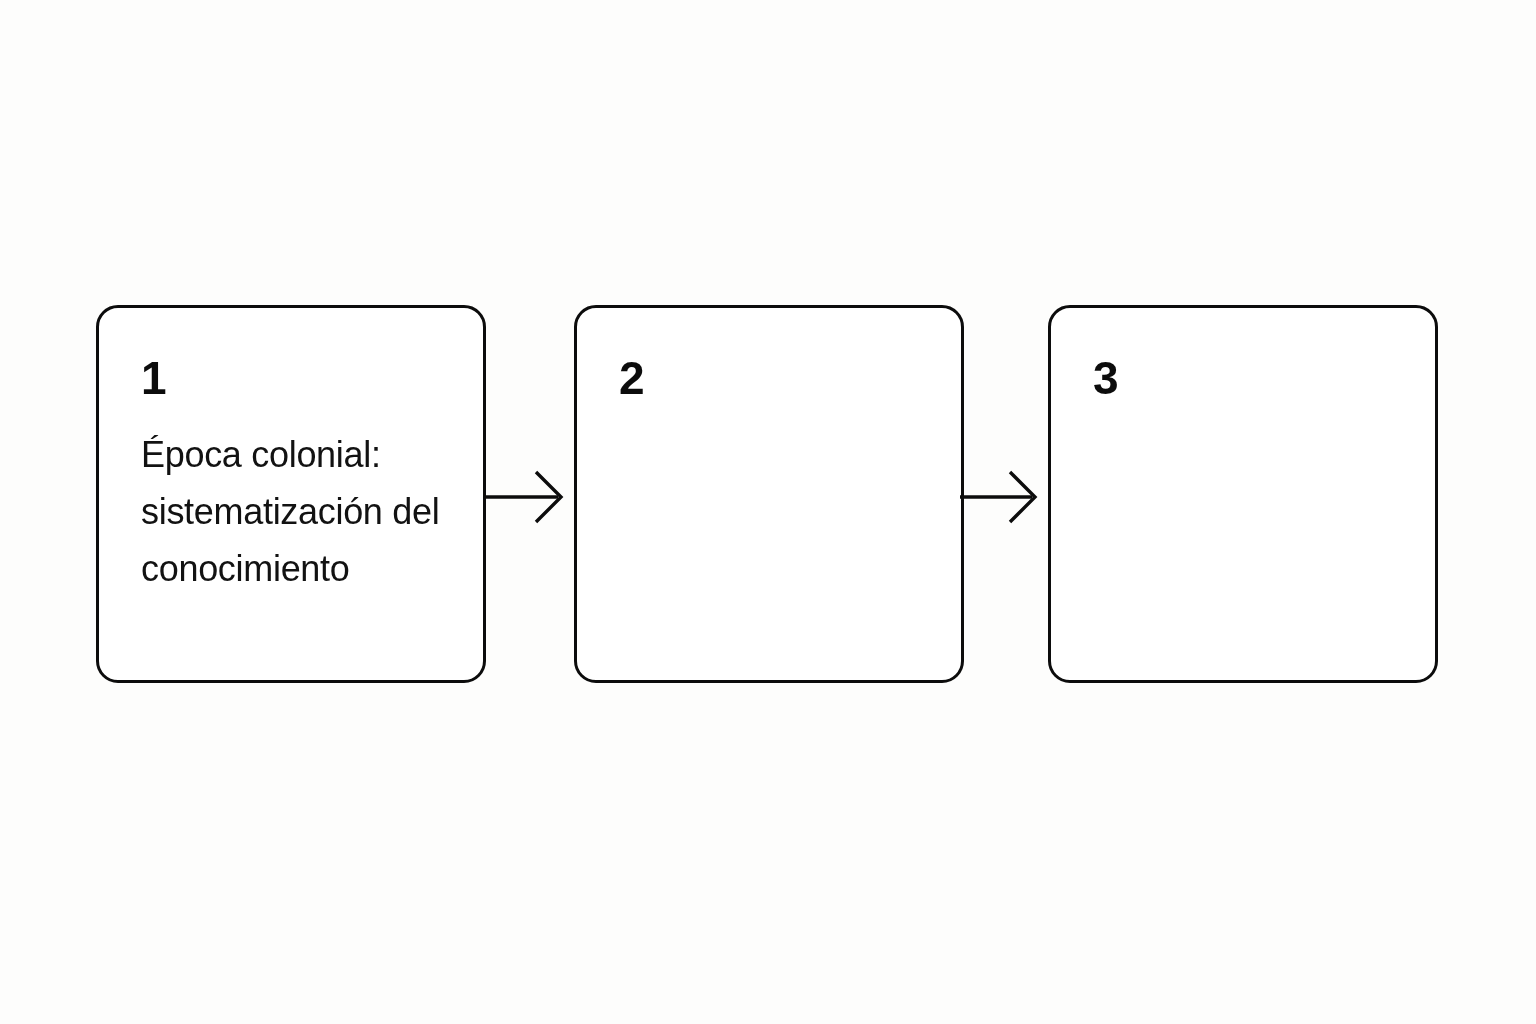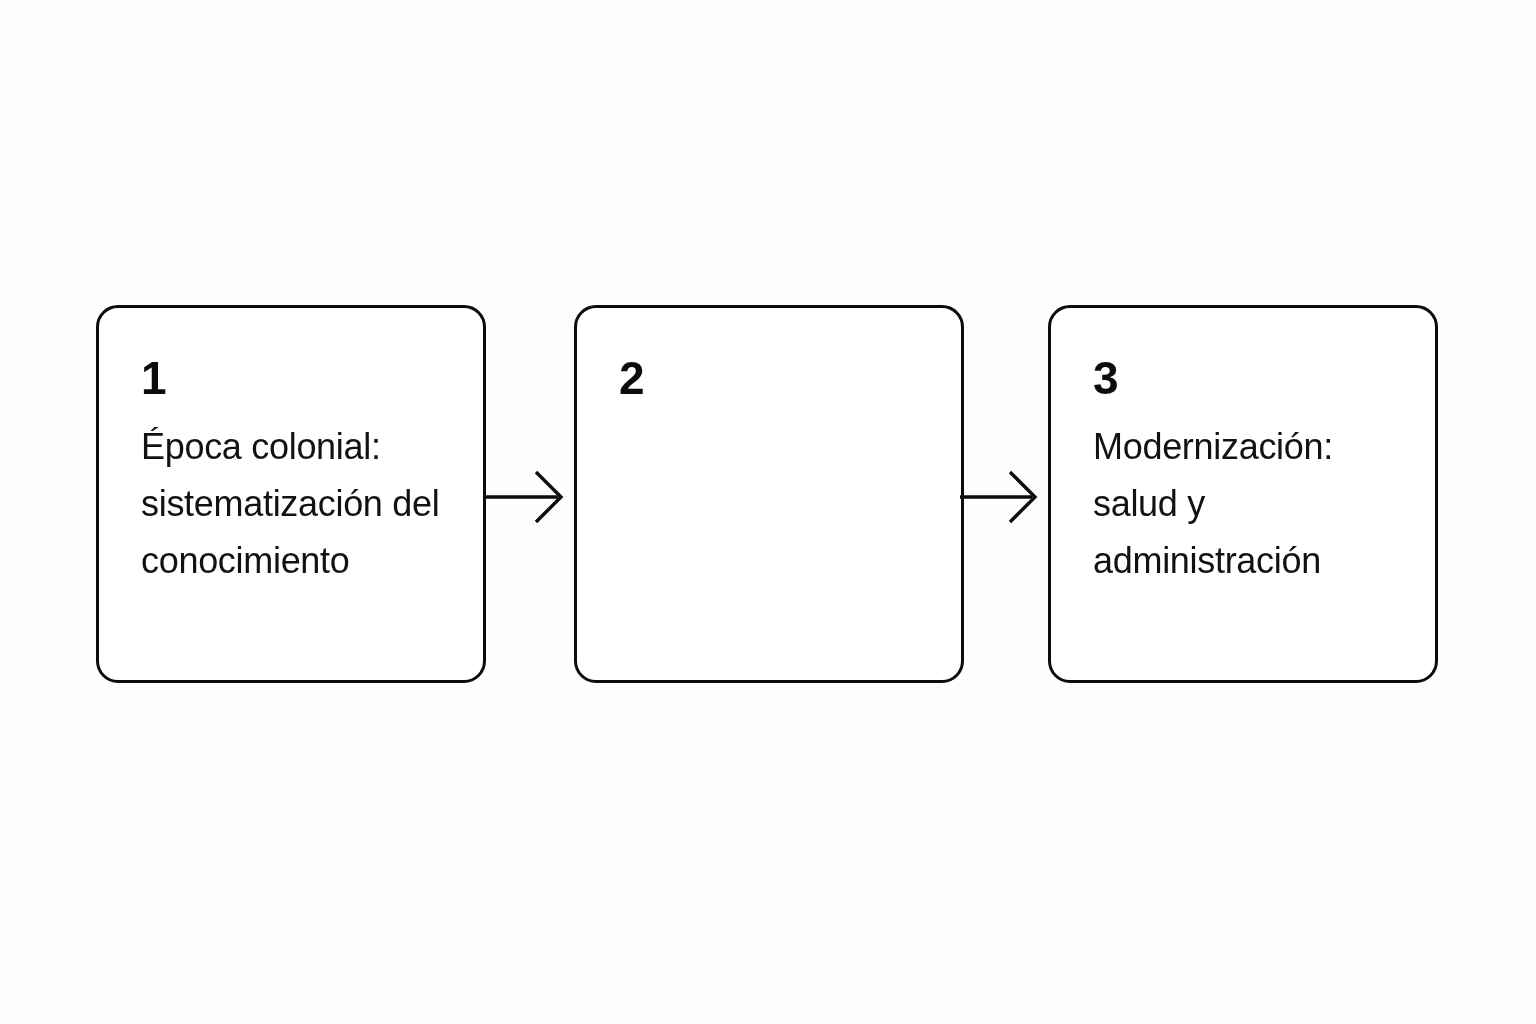--- a/index.html
+++ b/index.html
@@ -42,21 +42,21 @@
     display: block;
     font-size: 46px;
     line-height: 52px;
     font-weight: 700;
     color: #0c0c0c;
     letter-spacing: -0.5px;
   }
 
   .step-label {
     display: block;
-    margin-top: 14px;
+    margin-top: 22px;
     font-size: 36px;
     line-height: 57px;
     font-weight: 400;
     color: #121212;
     letter-spacing: -0.3px;
     word-break: break-word;
   }
 
   
   .connector-arrow {
@@ -99,16 +99,15 @@
 
   <div class="connector-arrow" id="connector-arrow-2">
     <svg viewBox="0 0 88 70" xmlns="http://www.w3.org/2000/svg">
       <path d="M 0 35 L 72 35" fill="none" stroke="#0c0c0c" stroke-width="3.4"></path>
       <path d="M 50 10 L 75 35 L 50 60" fill="none" stroke="#0c0c0c" stroke-width="3.4" stroke-linecap="butt" stroke-linejoin="miter"></path>
     </svg>
   </div>
 
   <div class="step-box" id="step-box-3">
     <span class="step-number">3</span>
-    <span class="step-label">Modernización: salud y administración</span>
   </div>
 
 </div>
 
 </body></html>

